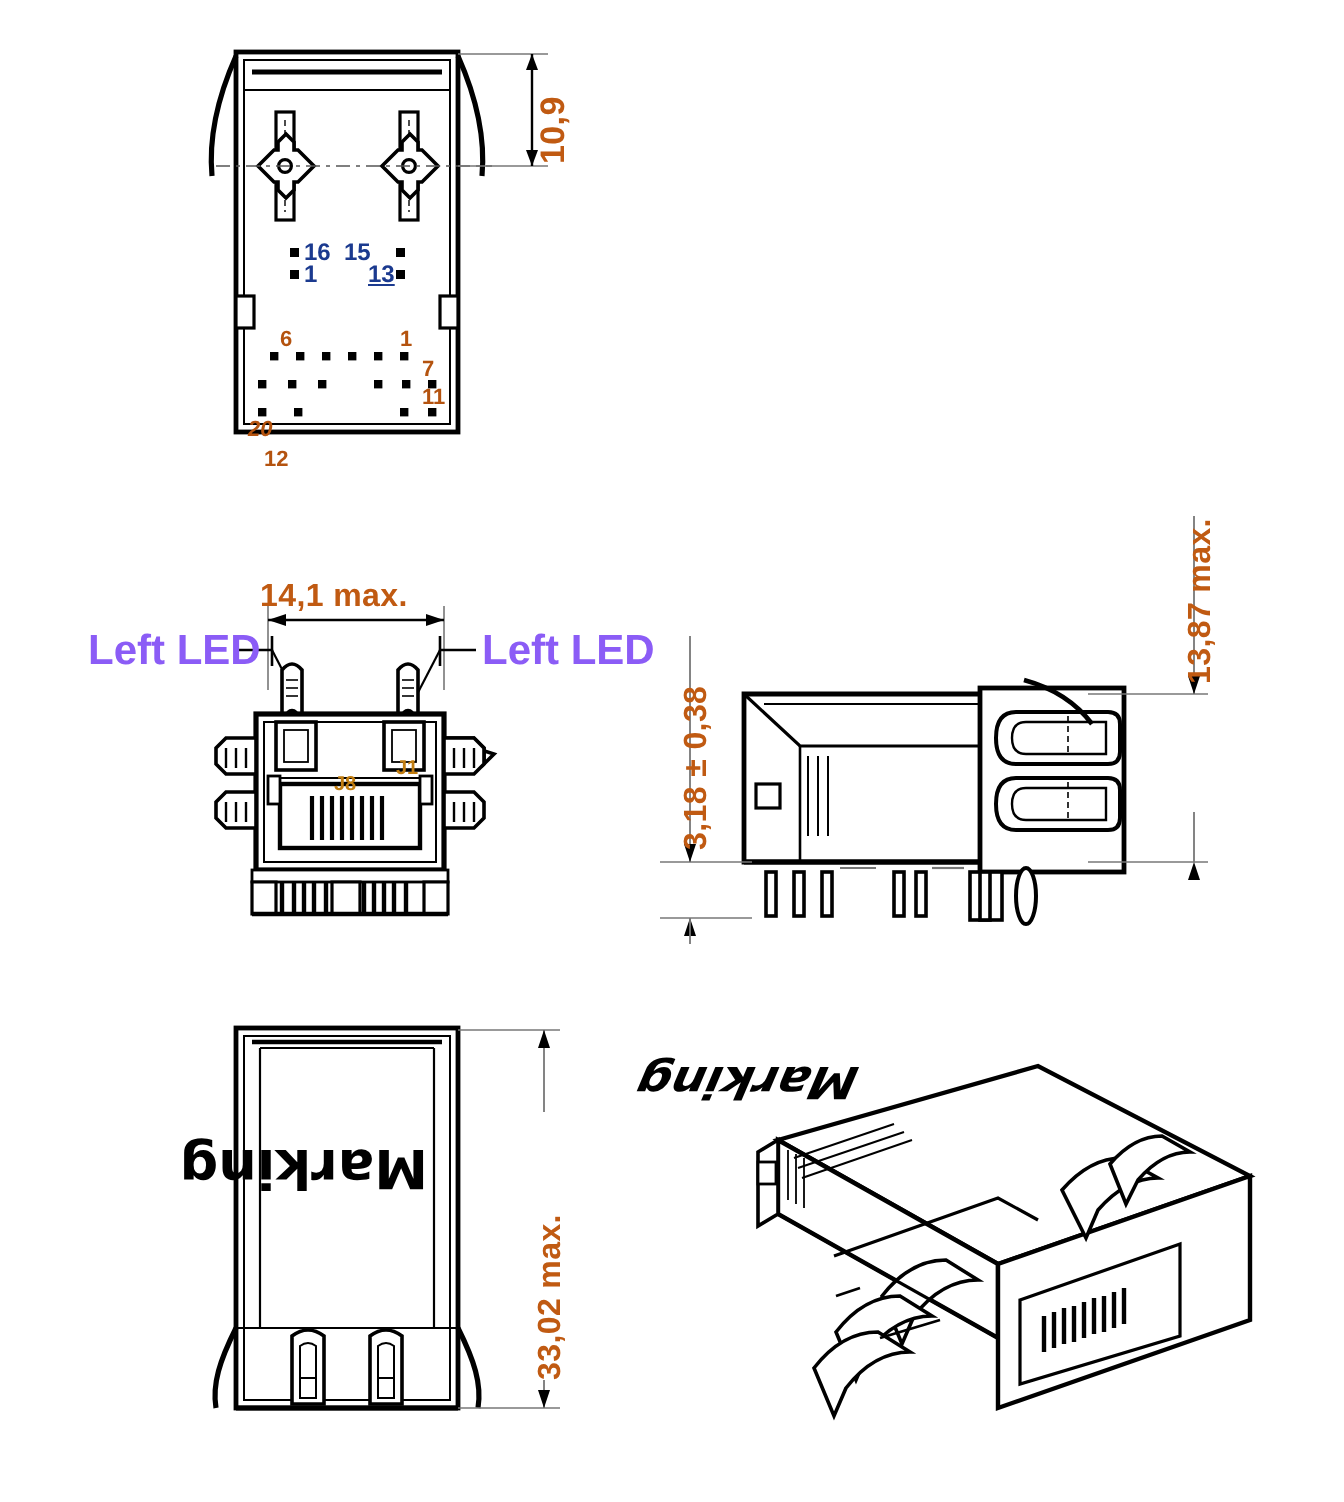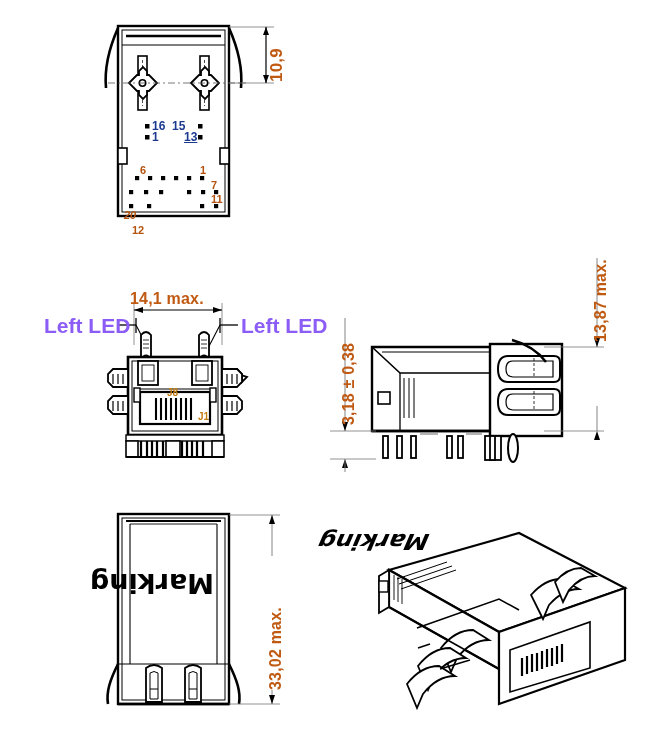--- a/index.html
+++ b/index.html
@@ -350,21 +350,21 @@
 <div class="lbl pinb" style="left:200px;top:165px;">1</div>
 <div class="lbl pinb" style="left:132px;top:180px;margin-top:45px;">12</div>
 <div class="lbl pinb" style="left:211px;top:180px;">7</div>
 <div class="lbl pinb" style="left:124px;top:210px;font-style:italic;">20</div>
 <div class="lbl pinb" style="left:211px;top:194px;">11</div>
 
 <div class="lbl dim" style="left:130px;top:291px;">14,1  max.</div>
 <div class="lbl led" style="left:44px;top:315px;">Left LED</div>
 <div class="lbl led" style="left:241px;top:315px;">Left LED</div>
 <div class="lbl jlbl" style="left:139px;top:388px;padding-left:28px;">J8</div>
-<div class="lbl jlbl" style="left:198px;top:412px;">J1</div>
+<div class="lbl jlbl" style="left:198px;top:380px;">J1</div>
 
 <div class="lbl dim rot90" style="left:341px;top:425px;">3,18 ± 0,38</div>
 <div class="lbl dim rot90" style="left:593px;top:342px;">13,87  max.</div>
 
 <div class="lbl dim rot90" style="left:268px;top:690px;">33,02  max.</div>
 <div class="lbl mark rot180" style="left:136px;top:570px;width:78px;text-align:center;font-size:27px;">Marking</div>
 
 <div class="lbl mark" style="left:424px;top:552px;font-size:24px;
             transform-origin:0 0;transform:rotate(180deg) skewX(-23deg) scale(1,0.92);">Marking</div>
 

